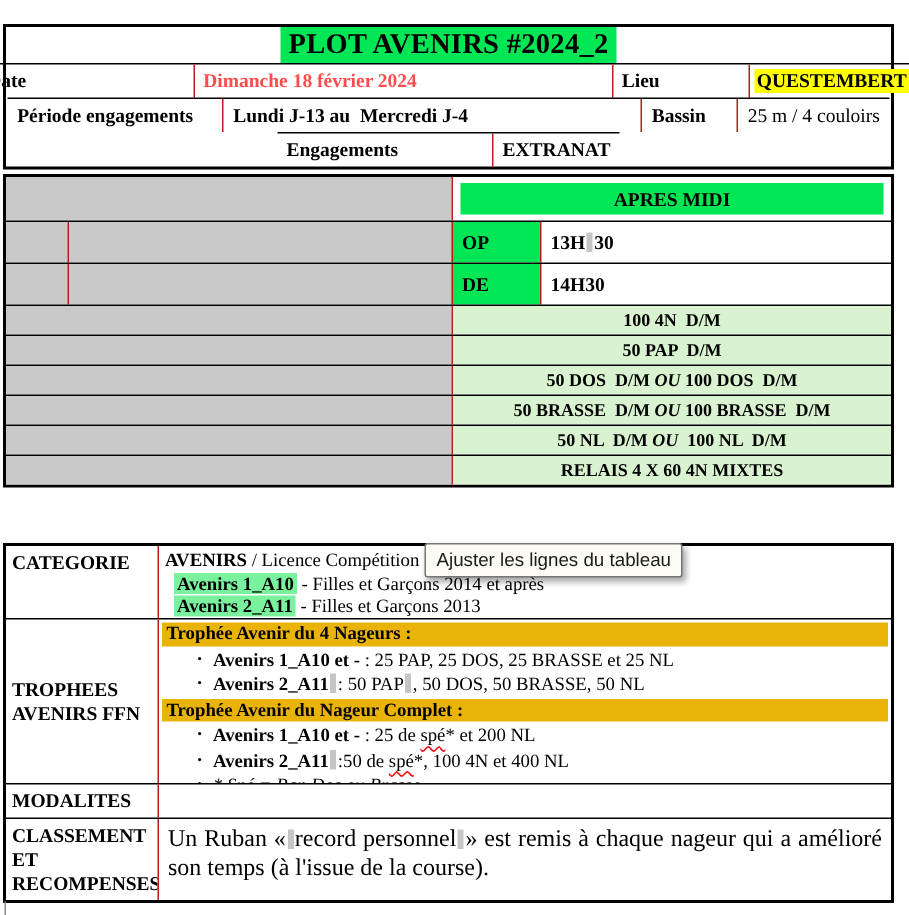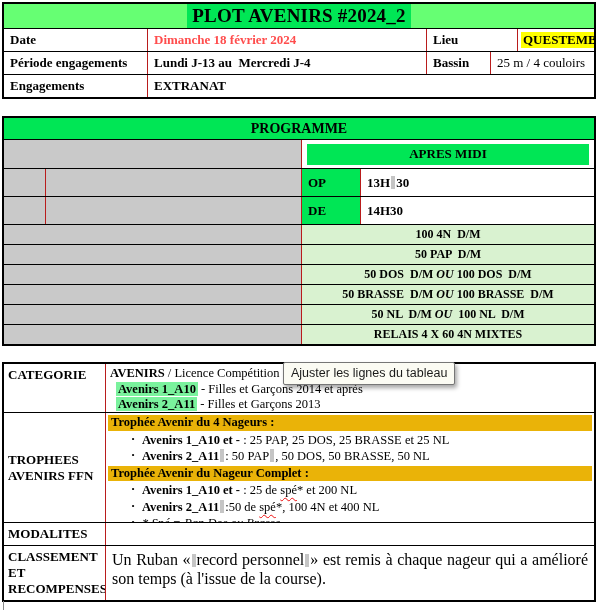--- a/index.html
+++ b/index.html
@@ -44,21 +44,21 @@
            box-shadow:2px 3px 4px rgba(0,0,0,.35);padding:3px 7px 4px 7px;
            font-family:"Liberation Sans",sans-serif;font-size:12.5px;color:#1a1a1a;}
   .tick{position:absolute;left:3px;top:601px;width:1px;height:9px;background:#8a8a8a;}
   .justify{display:block;text-align:justify;padding:4px 6px;font-size:16px;line-height:19px;}
 </style>
 </head>
 <body>
 
 <div class="page">
 
-  <div class="tbl" style="top:2px;">
+  <div class="tbl" style="top:16px;align-items:center;">
     <div class="row rowgreen title-row">
       <span class="hl-bright">PLOT AVENIRS #2024_2</span>
     </div>
     <div class="row" style="height:23px;">
       <div class="cell b fs13" style="width:143px;">
         <span>Date</span>
       </div>
       <div class="cell b fs13 red" style="width:279px;">
         <span>Dimanche 18 février 2024</span>
       </div>
@@ -87,23 +87,20 @@
       <div class="cell b fs13" style="width:143px;">
         <span>Engagements</span>
       </div>
       <div class="cell b fs13" style="flex:1;">
         <span>EXTRANAT</span>
       </div>
     </div>
   </div>
 
   <div class="tbl" style="top:116px;">
-    <div class="row bright center b" style="height:21px;align-items:center;font-size:14px;">
-      <span>PROGRAMME</span>
-    </div>
     <div class="row" style="height:29px;">
       <div class="cell gray" style="width:297px;"></div>
       <div class="cell" style="flex:1;padding:3px 5px;">
         <div class="session-bar">
           <span>APRES MIDI</span>
         </div>
       </div>
     </div>
     <div class="row" style="height:28px;">
       <div class="cell gray" style="width:41px;"></div>

